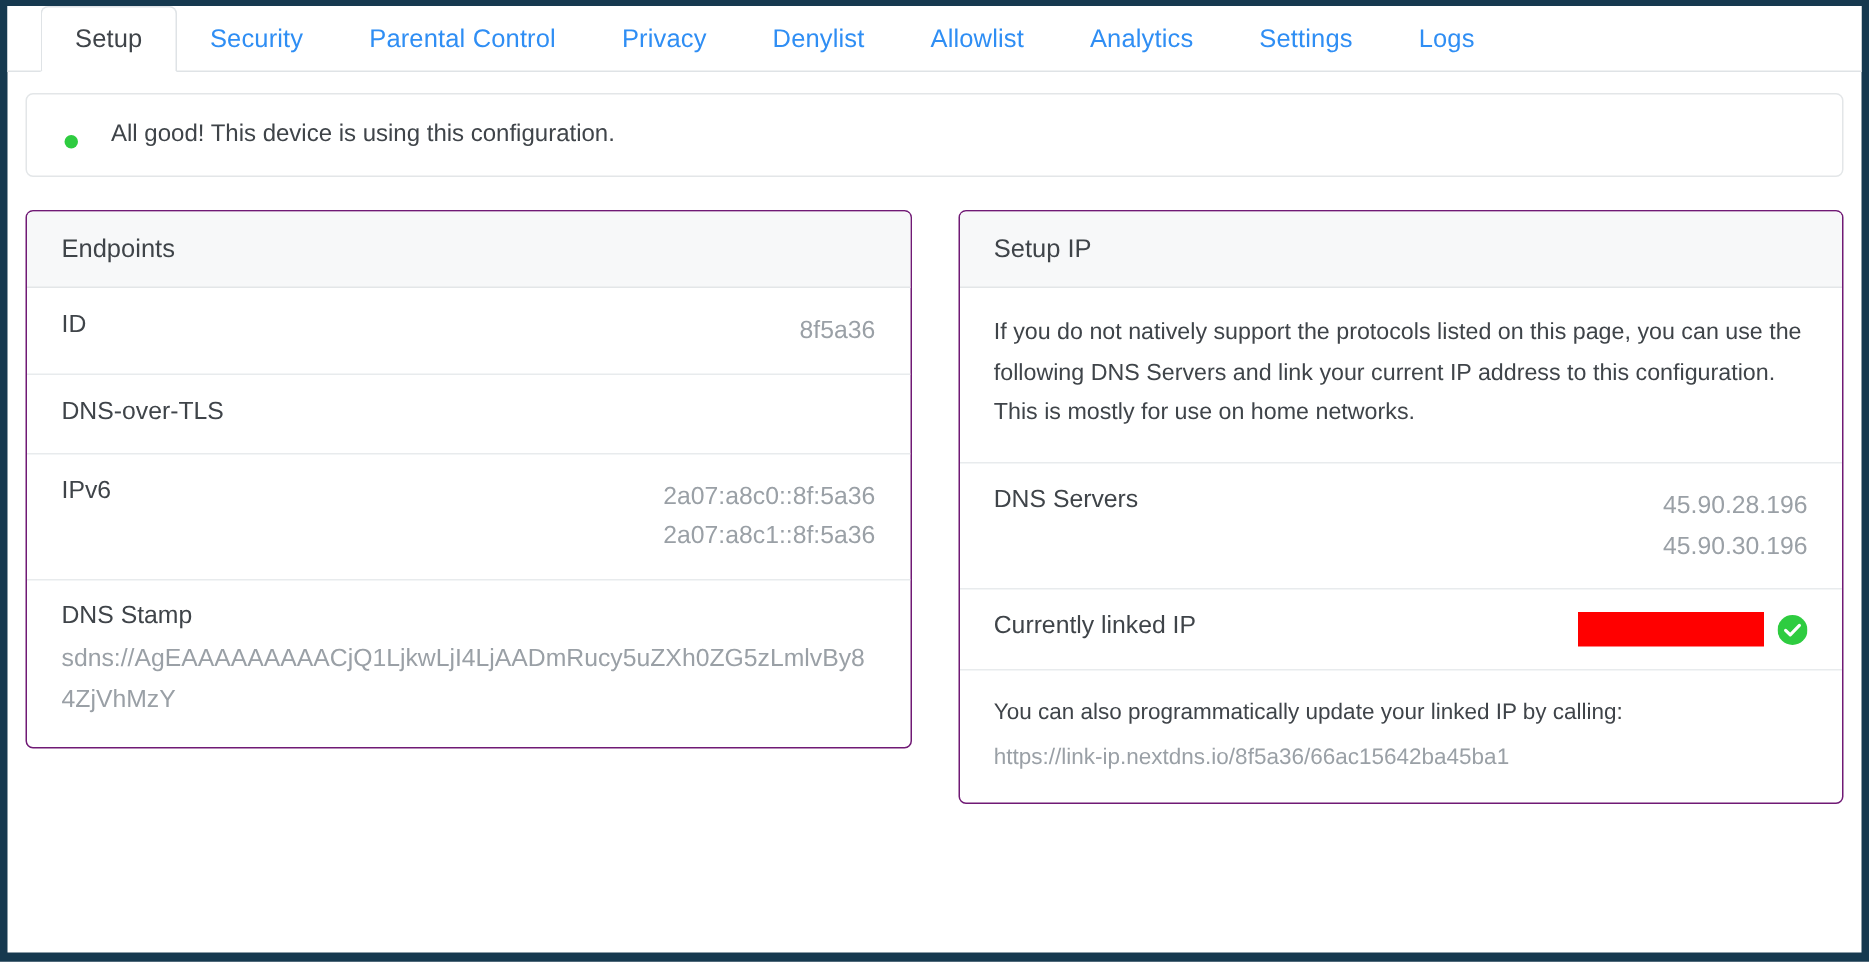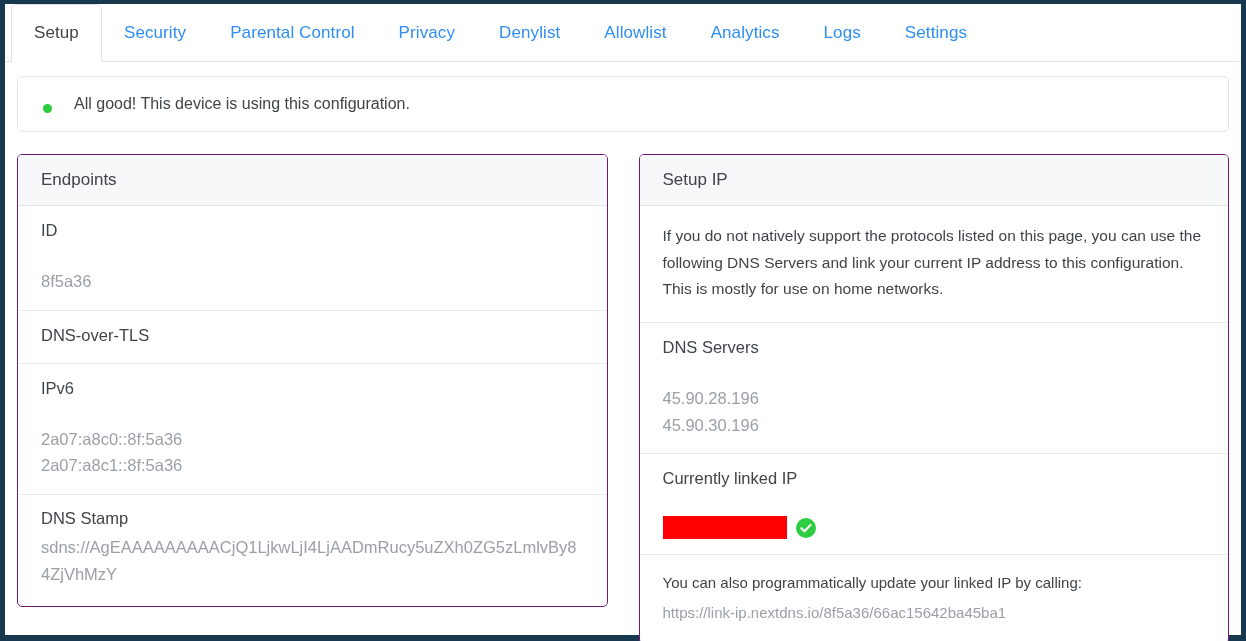--- a/index.html
+++ b/index.html
@@ -30,24 +30,24 @@
   .page-surface {
     position: relative;
     width: 100%;
     height: 100%;
     background: #ffffff;
   }
 
   
   .tabbar {
     position: relative;
-    height: 58px;
+    height: 44px;
     background: #ffffff;
     border-bottom: 1px solid #dfe3e6;
-    padding-left: 6px;
+    padding-left: 22px;
     display: flex;
     align-items: stretch;
   }
 
   .tab {
     display: flex;
     align-items: center;
     padding: 0 22px;
     font-size: 17px;
     color: #2f8ef4;
@@ -120,23 +120,22 @@
     font-size: 17px;
     color: #3f4449;
   }
 
   .row {
     padding: 15px 23px;
     border-bottom: 1px solid #e8ebed;
     display: flex;
     align-items: flex-start;
     justify-content: space-between;
-    gap: 28px;
+    gap: 16px;
     min-height: 53px;
-    flex-direction: column;
   }
 
   .row:last-child { border-bottom: none; }
 
   .row-label {
     font-size: 16.5px;
     color: #3f4449;
     white-space: nowrap;
   }
 
@@ -239,24 +238,24 @@
       <div class="tab">
         <span>Denylist</span>
       </div>
       <div class="tab">
         <span>Allowlist</span>
       </div>
       <div class="tab">
         <span>Analytics</span>
       </div>
       <div class="tab">
+        <span>Settings</span>
+      </div>
+      <div class="tab">
         <span>Logs</span>
-      </div>
-      <div class="tab">
-        <span>Settings</span>
       </div>
     </div>
 
     <div class="content">
 
       <div class="alert">
         <span class="status-dot"></span>
         <span class="alert-text">All good! This device is using this configuration.</span>
       </div>
 

